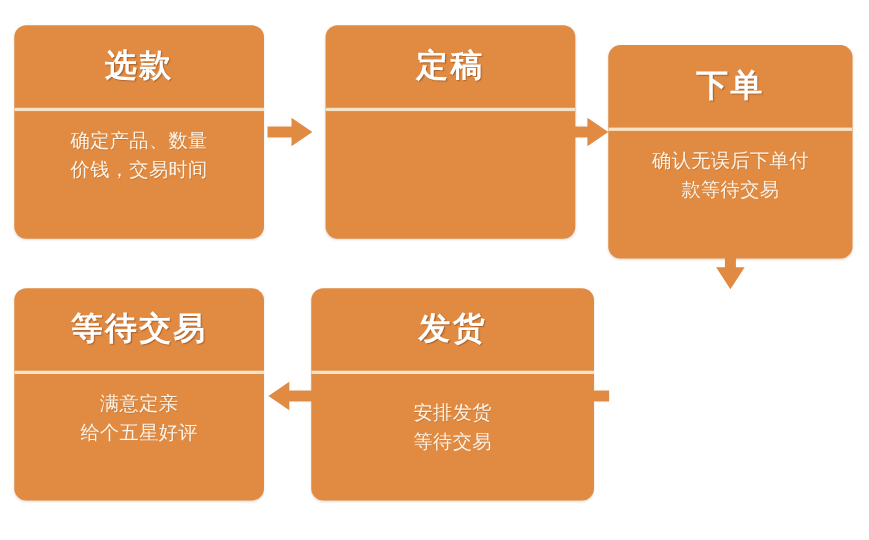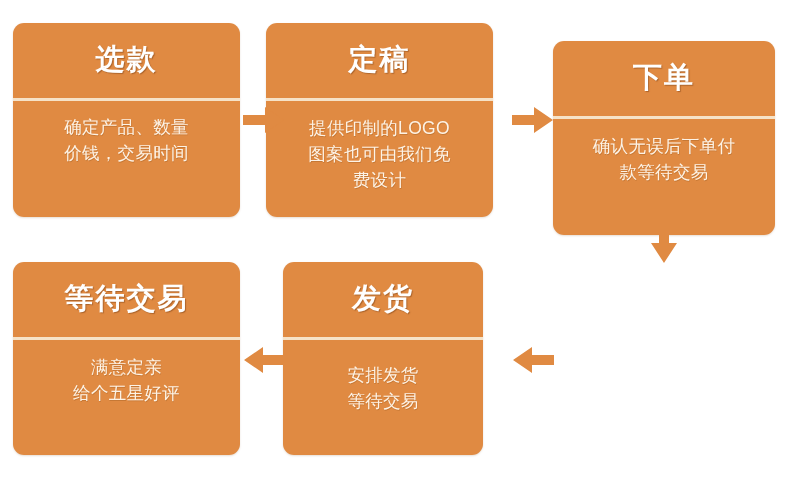--- a/index.html
+++ b/index.html
@@ -69,45 +69,44 @@
   .arrow {
     position: absolute;
   }
   .arrow svg { display: block; }
 </style>
 </head>
 <body>
 
 <div id="canvas">
 
-  <div class="flow-box" id="box-1" style="left:13px; top:23px; width:227px; height:194px;font-family:Liberation Mono, monospace;">
+  <div class="flow-box" id="box-1" style="left:13px; top:23px; width:227px; height:194px;">
     <div class="box-title">选款</div>
     <div class="box-divider"></div>
     <div class="box-body align-left">确定产品、数量<br>价钱，交易时间</div>
   </div>
 
-  <div class="flow-box" id="box-2" style="left:266px; top:23px; width:227px; height:194px;">
+  <div class="flow-box" id="box-2" style="left:296px; top:23px; width:227px; height:194px;">
     <div class="box-title">定稿</div>
     <div class="box-divider"></div>
-    <div class="box-body align-left">提供印制的LOGO<br>图案也可由我们免<br>费设计</div>
   </div>
 
   <div class="flow-box" id="box-3" style="left:553px; top:23px; width:222px; height:194px;margin-top:18px;">
     <div class="box-title">下单</div>
     <div class="box-divider"></div>
     <div class="box-body align-left">确认无误后下单付<br>款等待交易</div>
   </div>
 
   <div class="flow-box" id="box-4" style="left:13px; top:262px; width:227px; height:193px;">
     <div class="box-title">等待交易</div>
     <div class="box-divider"></div>
     <div class="box-body align-left">满意定亲<br>给个五星好评</div>
   </div>
 
-  <div class="flow-box" id="box-5" style="left:283px; top:262px; width:200px; height:193px;">
+  <div class="flow-box" id="box-5" style="left:283px; top:262px; width:257px; height:193px;">
     <div class="box-title">发货</div>
     <div class="box-divider"></div>
     <div class="box-body align-center">安排发货<br>等待交易</div>
   </div>
 
 
   <div class="arrow" style="left:243px; top:104px; width:42px; height:32px;">
     <svg width="42" height="32" viewBox="0 0 42 32">
       <path d="M0,11 L22,11 L22,3 L41,16 L22,29 L22,21 L0,21 Z" fill="#e08a42"></path>
     </svg>

